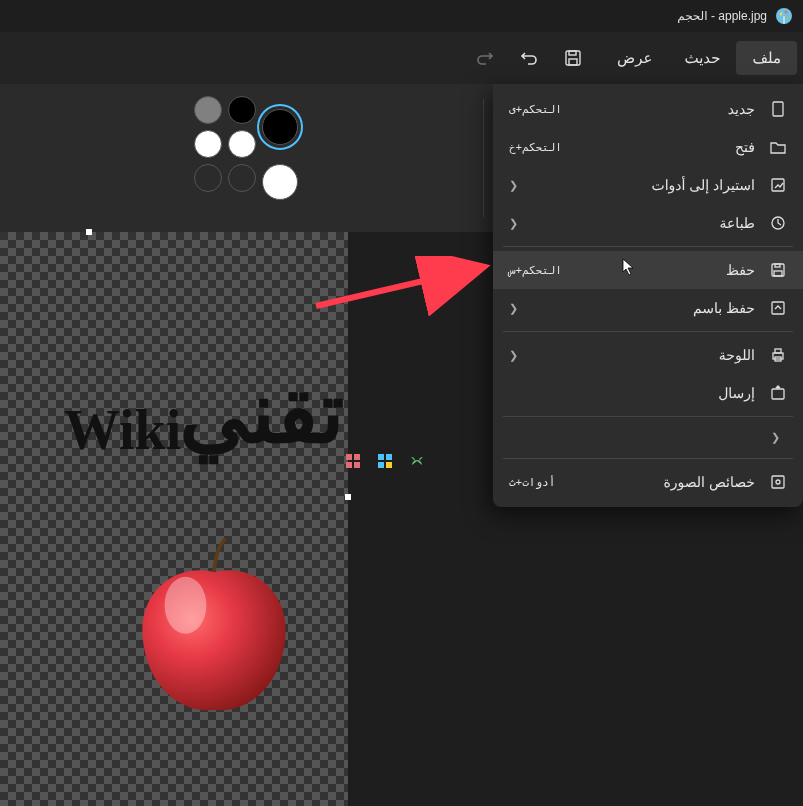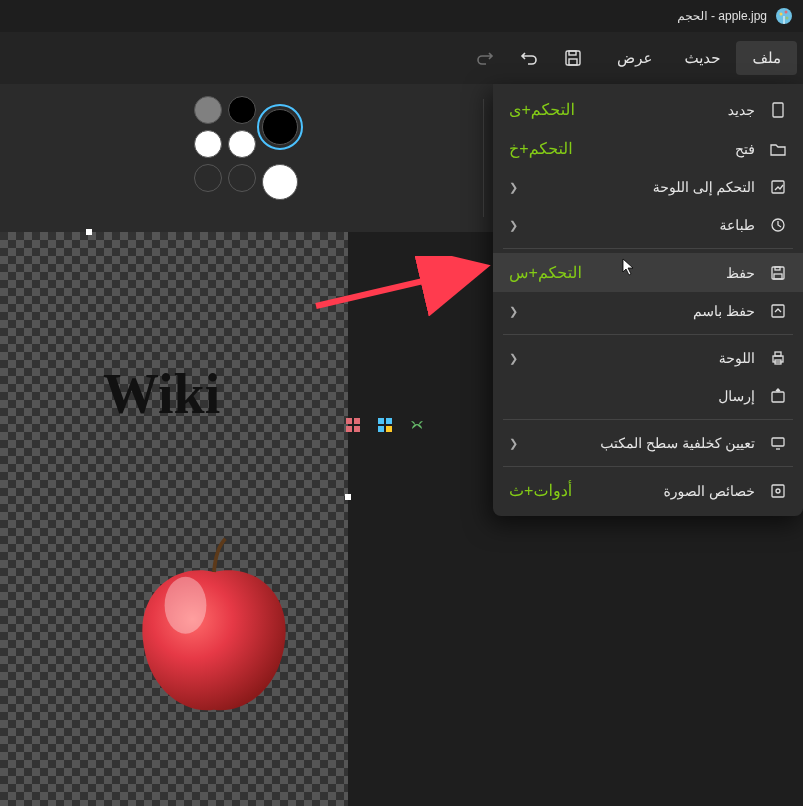--- a/index.html
+++ b/index.html
@@ -43,21 +43,21 @@
 .overlay-logo .wiki { font-family: Georgia, serif; font-size: 56px; color: #111; }
 .overlay-logo .arabic { font-size: 86px; color: #111; font-weight: 900; letter-spacing: -2px; }
 .overlay-logo .dots { position: absolute; right: -10px; bottom: -8px; display: flex; gap: 14px; }
 .apple-img { position: absolute; left: 114px; top: 302px; width: 200px; height: 190px; }
 
 .file-menu { position: absolute; top: 84px; right: 0; width: 310px; background: #2d2d2d; border-radius: 0 0 8px 8px; box-shadow: -4px 8px 24px rgba(0,0,0,.6); padding: 6px 0; direction: rtl; z-index: 50; }
 .fm-row { display: flex; align-items: center; justify-content: space-between; padding: 10px 16px; cursor: pointer; font-size: 14px; color: #e6e6e6; }
 .fm-row:hover, .fm-row.highlight { background: #3d3d3d; }
 .fm-row-left { display: flex; align-items: center; gap: 14px; }
 .fm-icon { width: 18px; height: 18px; display: flex; align-items: center; justify-content: center; color: #ddd; }
-.fm-shortcut { font-size: 16px; color: #84cc16; }
+.fm-shortcut { font-size: 11px; color: #e5e5e5; font-family: Liberation Mono, monospace; }
 .fm-sub { width: 16px; color: #aaa; font-size: 11px; text-align: left; }
 .fm-sep { height: 1px; background: #444; margin: 4px 10px; }
 
 .arrow { position: absolute; left: 311px; top: 256px; width: 180px; height: 60px; z-index: 60; pointer-events: none; }
 .cursor { position: absolute; left: 622px; top: 258px; z-index: 70; color: #fff; font-size: 14px; pointer-events: none; }
 
 svg { display: block; }
 </style>
 </head>
 <body>
@@ -188,22 +188,23 @@
       </div>
     </div>
   </div>
 </div>
 
 <div class="canvas-area">
   <div class="resize-handle top"></div>
   <div class="resize-handle right"></div>
 
   <div class="overlay-logo">
-    <div style="display:flex;align-items:flex-end;direction:ltr;padding-left:39px;">
+    <div style="display:flex;align-items:flex-end;direction:ltr;">
       <span class="wiki">Wiki</span>
+      <span class="arabic" style="margin-left:-2px;">تقني</span>
     </div>
     <div class="dots">
       <svg width="18" height="18">
           <rect x="2" y="2" width="6" height="6" fill="#e06c75"></rect>
           <rect x="10" y="2" width="6" height="6" fill="#e06c75"></rect>
           <rect x="2" y="10" width="6" height="6" fill="#e06c75"></rect>
           <rect x="10" y="10" width="6" height="6" fill="#e06c75"></rect>
         </svg>
       <svg width="18" height="18">
           <rect x="2" y="2" width="6" height="6" fill="#4fc3f7"></rect>
@@ -255,21 +256,21 @@
     <span class="fm-shortcut">التحكم+خ</span>
   </div>
   <div class="fm-row">
     <div class="fm-row-left">
         <span class="fm-icon">
           <svg width="16" height="16" fill="none" stroke="#ddd" stroke-width="1.3">
             <rect x="2" y="2" width="12" height="12" rx="1"></rect>
             <path d="M5 11 l3 -3 l2 2 l3 -4"></path>
           </svg>
         </span>
-        <span>التحكم إلى اللوحة</span>
+        <span>استيراد إلى أدوات</span>
       </div>
     <span class="fm-sub">❮</span>
   </div>
   <div class="fm-row">
     <div class="fm-row-left">
         <span class="fm-icon">
           <svg width="16" height="16" fill="none" stroke="#ddd" stroke-width="1.3">
             <circle cx="8" cy="8" r="6"></circle>
             <path d="M8 4 v4 l3 2"></path>
           </svg>
@@ -325,29 +326,20 @@
             <rect x="2" y="4" width="12" height="10" rx="1"></rect>
             <path d="M8 4 v-2 m-2 1 l2 -2 l2 2"></path>
           </svg>
         </span>
         <span>إرسال</span>
       </div>
     <span class="fm-sub"></span>
   </div>
   <div class="fm-sep"></div>
   <div class="fm-row">
-    <div class="fm-row-left">
-        <span class="fm-icon">
-          <svg width="16" height="16" fill="none" stroke="#ddd" stroke-width="1.3">
-            <rect x="2" y="3" width="12" height="8" rx="1"></rect>
-            <path d="M6 14 h4"></path>
-          </svg>
-        </span>
-        <span>تعيين كخلفية سطح المكتب</span>
-      </div>
     <span class="fm-sub">❮</span>
   </div>
   <div class="fm-sep"></div>
   <div class="fm-row">
     <div class="fm-row-left">
         <span class="fm-icon">
           <svg width="16" height="16" fill="none" stroke="#ddd" stroke-width="1.3">
             <rect x="2" y="2" width="12" height="12" rx="1"></rect>
             <circle cx="8" cy="8" r="2"></circle>
           </svg>

